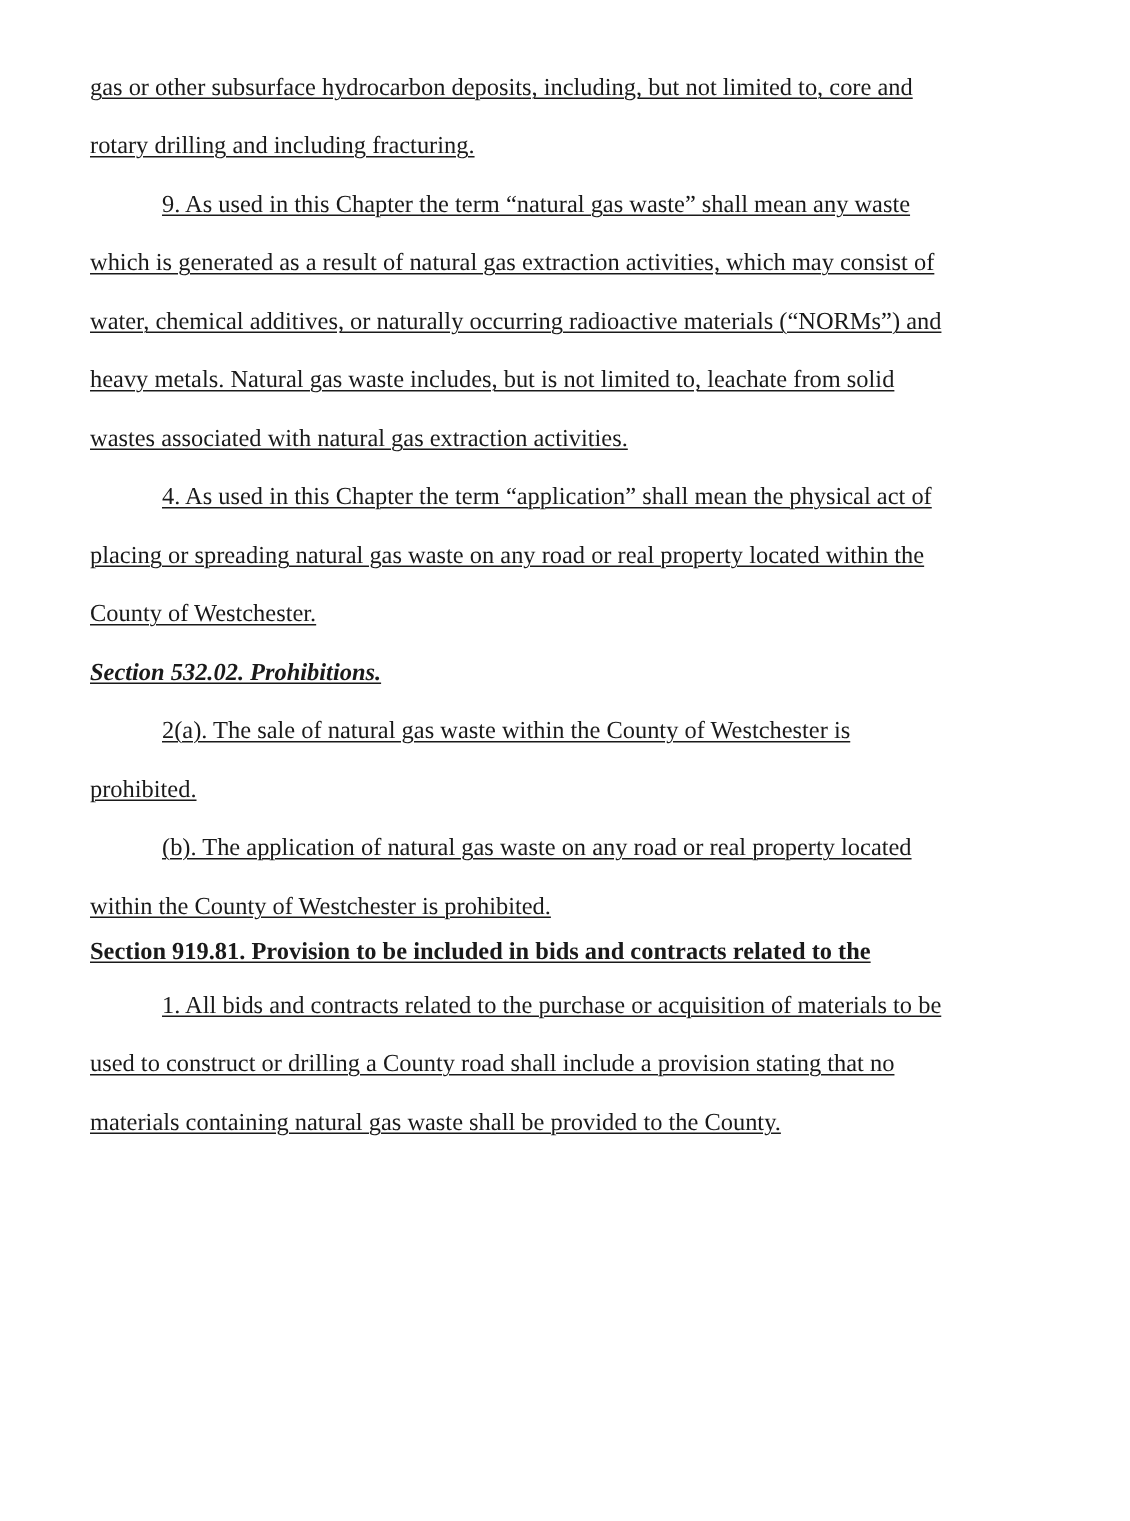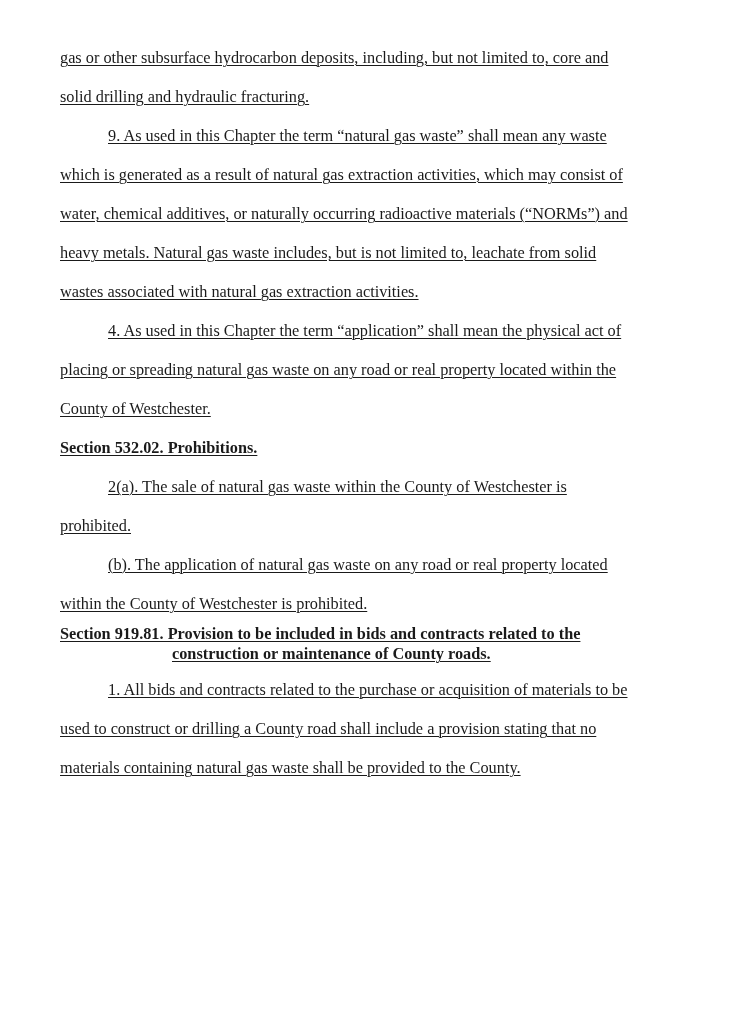--- a/index.html
+++ b/index.html
@@ -7,30 +7,30 @@
   .page {
     position: absolute; left: 60px; top: 46px; width: 600px;
     font-family: "Liberation Serif", "DejaVu Serif", serif;
     font-size: 16.3px; color: #1a1a1a;
   }
   .line {
     height: 39px; line-height: 24px; white-space: nowrap;
   }
   .u { text-decoration: underline; text-decoration-thickness: 1px; text-underline-offset: 2px; }
   .indent { padding-left: 48px; }
-  .heading { font-weight: bold; }
+  .heading { font-weight: bold; font-style: italic; }
   .heading-block { font-weight: bold; line-height: 20px; margin-bottom: 14px; }
   .heading-block .l2 { padding-left: 112px; }
 </style>
 </head>
 <body>
 
 <div class="page">
   <div class="line"><span class="u">gas or other subsurface hydrocarbon deposits, including, but not limited to, core and</span></div>
-  <div class="line"><span class="u">solid drilling and hydraulic fracturing.</span></div>
+  <div class="line"><span class="u">rotary drilling and including fracturing.</span></div>
 
   <div>
     <div class="line indent"><span class="u">9.  As used in this Chapter the term “natural gas waste” shall mean any waste</span></div>
     <div class="line"><span class="u">which is generated as a result of natural gas extraction activities, which may consist of</span></div>
     <div class="line"><span class="u">water, chemical additives, or naturally occurring radioactive materials (“NORMs”) and</span></div>
     <div class="line"><span class="u">heavy metals.  Natural gas waste includes, but is not limited to, leachate from solid</span></div>
     <div class="line"><span class="u">wastes associated with natural gas extraction activities.</span></div>
   </div>
 
   <div>
@@ -45,21 +45,20 @@
     <div class="line indent"><span class="u">2(a).  The sale of natural gas waste within the County of Westchester is</span></div>
     <div class="line"><span class="u">prohibited.</span></div>
   </div>
   <div>
     <div class="line indent"><span class="u">(b). The application of natural gas waste on any road or real property located</span></div>
     <div class="line" style="height:32px"><span class="u">within the County of Westchester is prohibited.</span></div>
   </div>
 
   <div class="heading-block">
     <div><span class="u">Section 919.81.  Provision to be included in bids and contracts related to the</span></div>
-    <div class="l2"><span class="u">construction or maintenance of County roads.</span></div>
   </div>
 
   <div>
     <div class="line indent"><span class="u">1.  All bids and contracts related to the purchase or acquisition of materials to be</span></div>
     <div class="line"><span class="u">used to construct or drilling a County road shall include a provision stating that no</span></div>
     <div class="line"><span class="u">materials containing natural gas waste shall be provided to the County.</span></div>
   </div>
 </div>
 
 </body></html>

